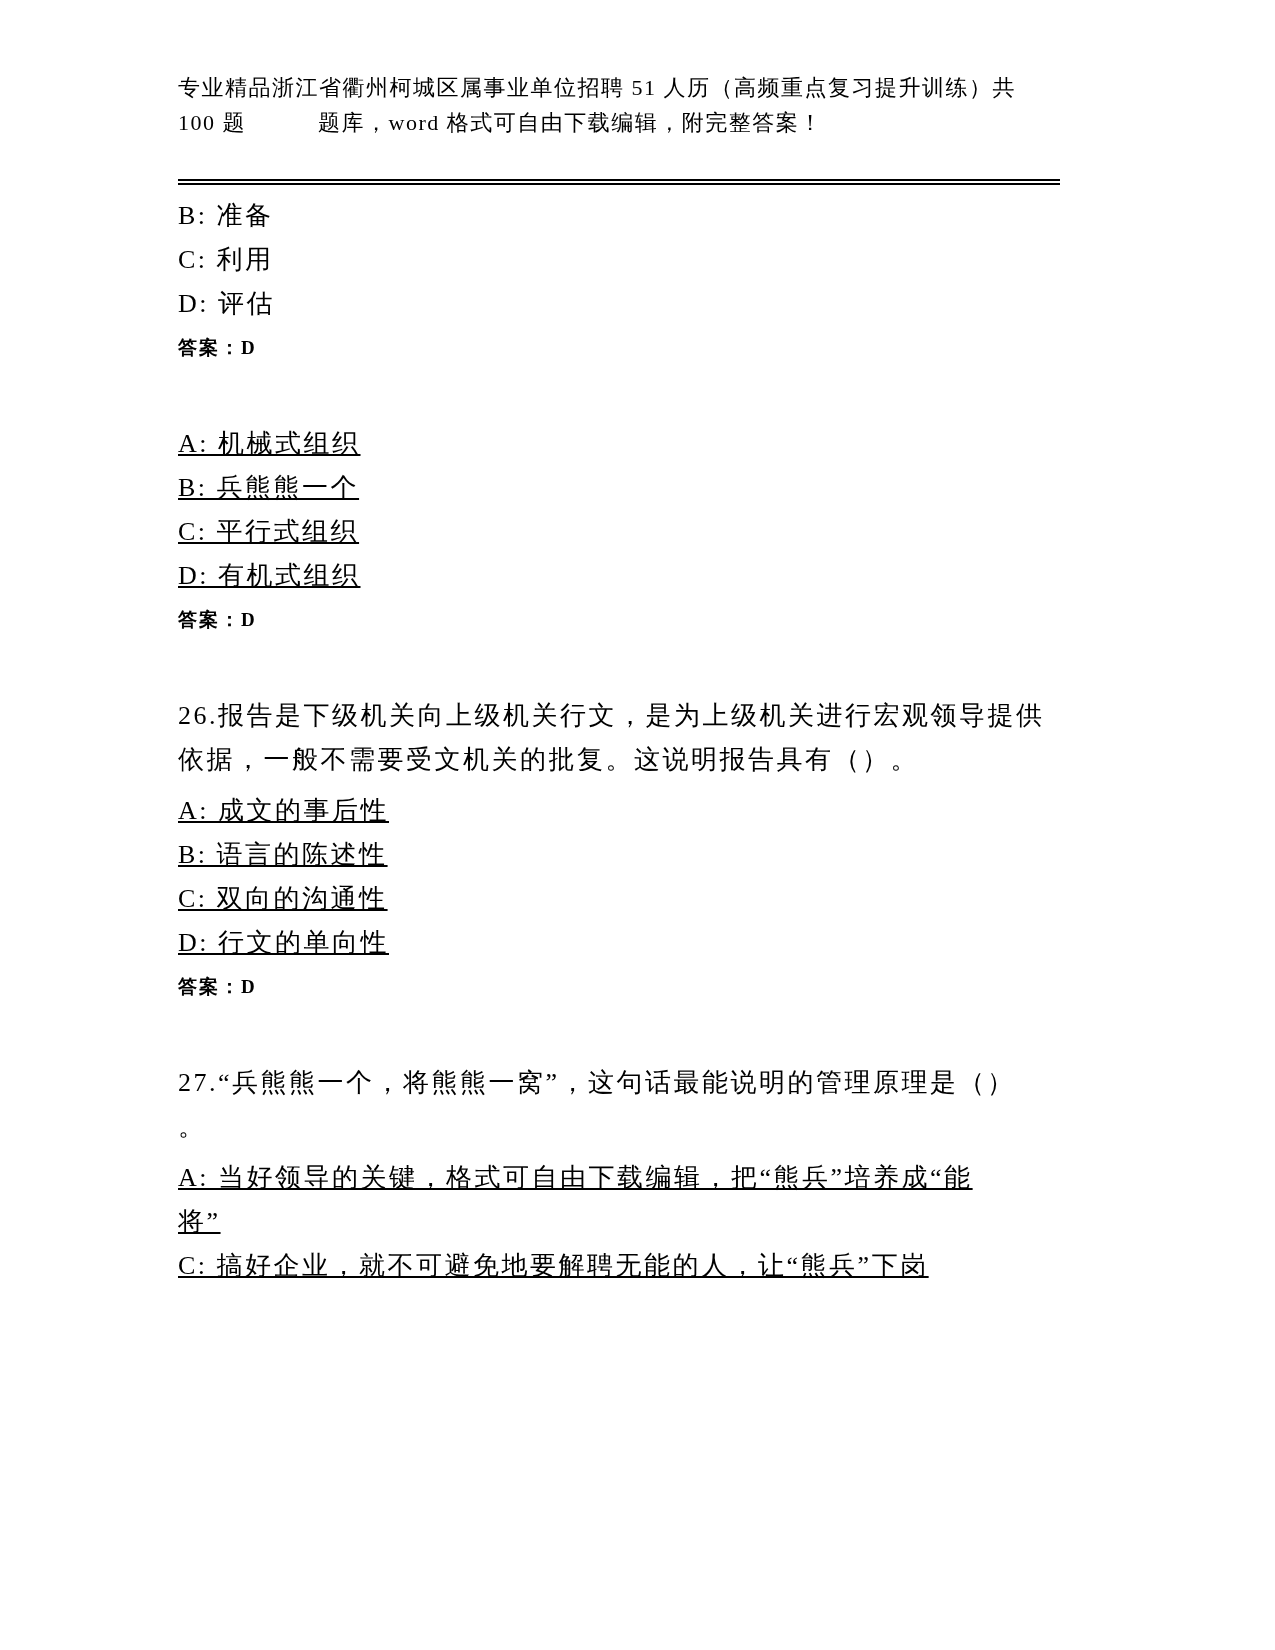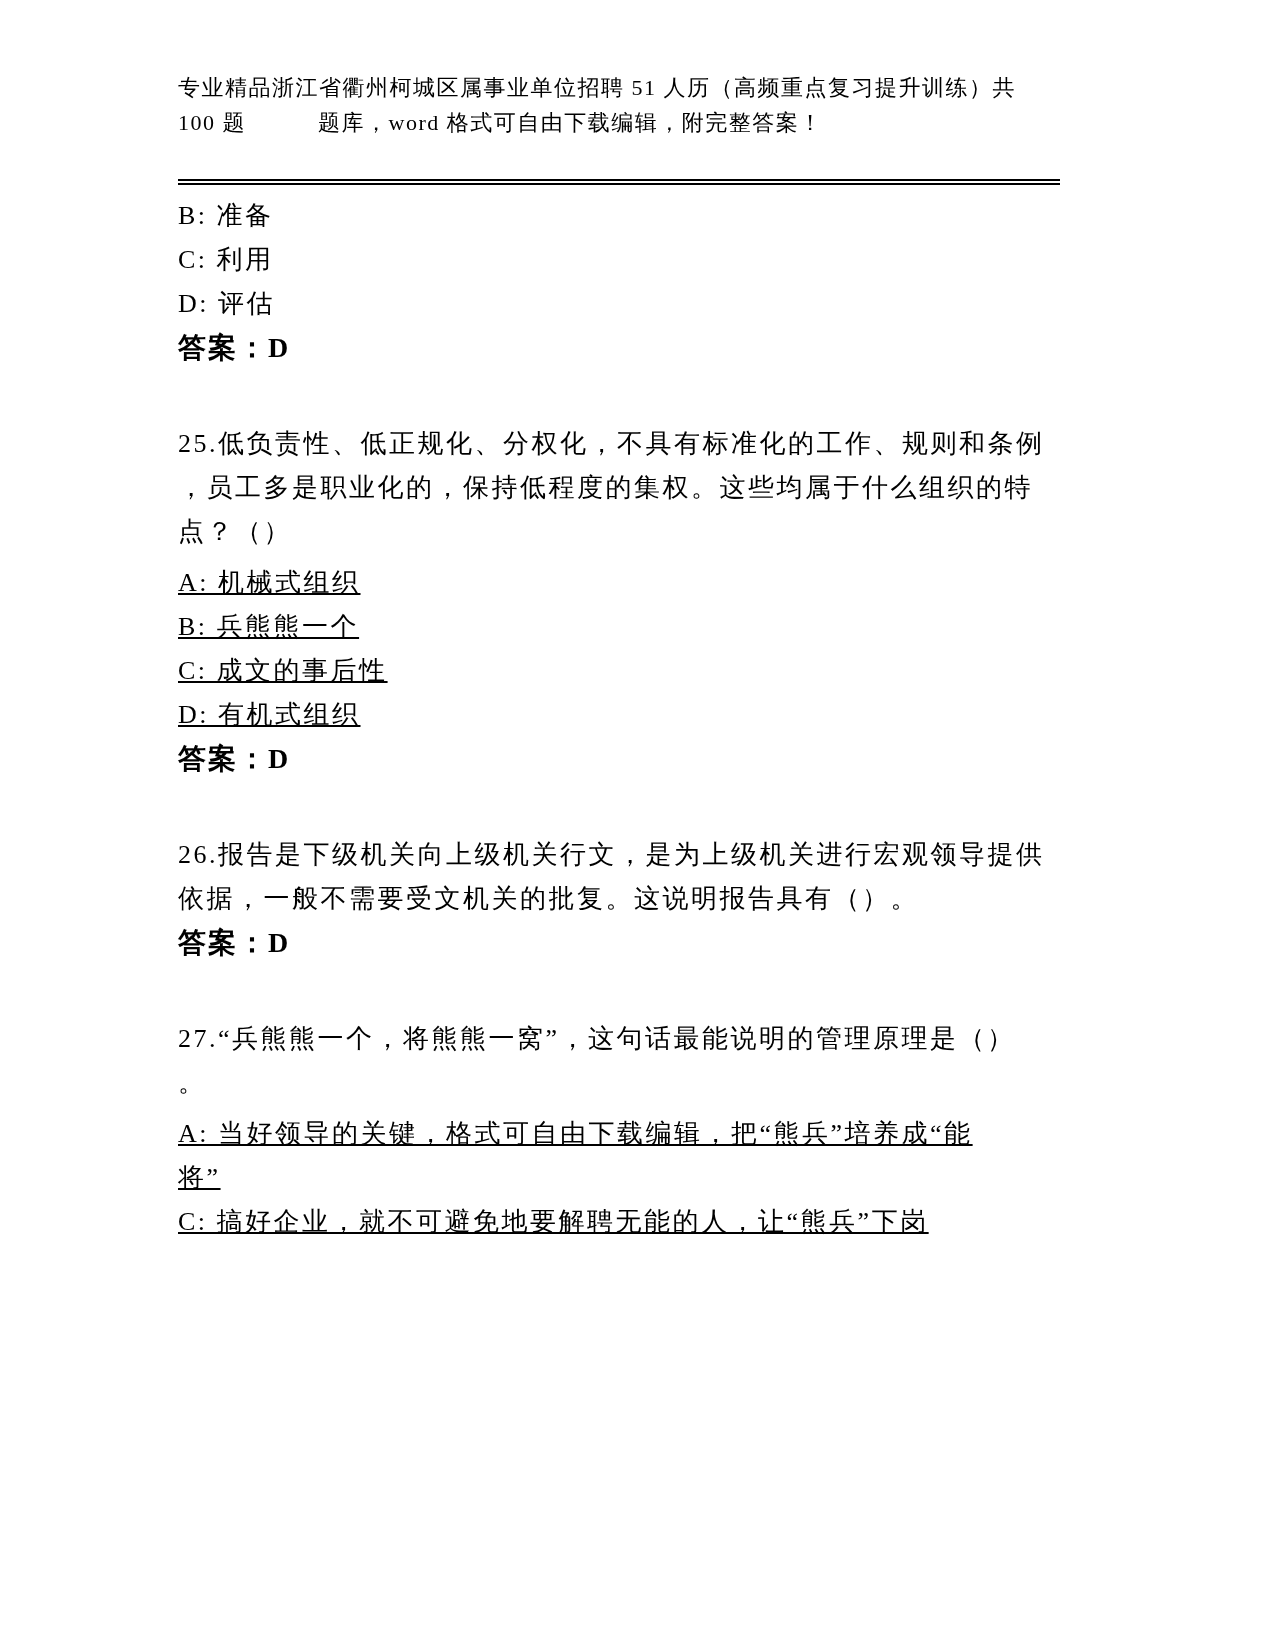--- a/index.html
+++ b/index.html
@@ -49,21 +49,21 @@
     margin-top: 7px;
     text-decoration: underline;
   }
   .line, .opt {
     font-size: 26px;
     line-height: 44px;
     letter-spacing: 2.5px;
     white-space: nowrap;
   }
   .answer {
-    font-size: 28px;
+    font-size: 19px;
     line-height: 44px;
     font-weight: 700;
     letter-spacing: 2px;
     white-space: nowrap;
   }
 </style>
 </head>
 <body>
 
 <div class="page">
@@ -77,38 +77,39 @@
     <div class="divider"></div>
 
     <section class="tail-block">
       <div class="opt">B: 准备</div>
       <div class="opt">C: 利用</div>
       <div class="opt">D: 评估</div>
       <div class="answer">答案：D</div>
     </section>
 
     <section class="question">
-      <div class="stem">
-        <div class="line">25.低负责性、低正规化、分权化，不具有标准化的工作、规则和条例</div>
-        <div class="line">，员工多是职业化的，保持低程度的集权。这些均属于什么组织的特</div>
-        <div class="line">点？（）</div>
-      </div>
       <div class="opts">
         <div class="opt">A: 机械式组织</div>
         <div class="opt">B: 兵熊熊一个</div>
-        <div class="opt">C: 成文的事后性</div>
+        <div class="opt">C: 平行式组织</div>
         <div class="opt">D: 有机式组织</div>
       </div>
       <div class="answer">答案：D</div>
     </section>
 
     <section class="question">
       <div class="stem">
         <div class="line">26.报告是下级机关向上级机关行文，是为上级机关进行宏观领导提供</div>
         <div class="line">依据，一般不需要受文机关的批复。这说明报告具有（）。</div>
+      </div>
+      <div class="opts">
+        <div class="opt">A: 成文的事后性</div>
+        <div class="opt">B: 语言的陈述性</div>
+        <div class="opt">C: 双向的沟通性</div>
+        <div class="opt">D: 行文的单向性</div>
       </div>
       <div class="answer">答案：D</div>
     </section>
 
     <section class="question">
       <div class="stem">
         <div class="line">27.“兵熊熊一个，将熊熊一窝”，这句话最能说明的管理原理是（）</div>
         <div class="line">。</div>
       </div>
       <div class="opts">

